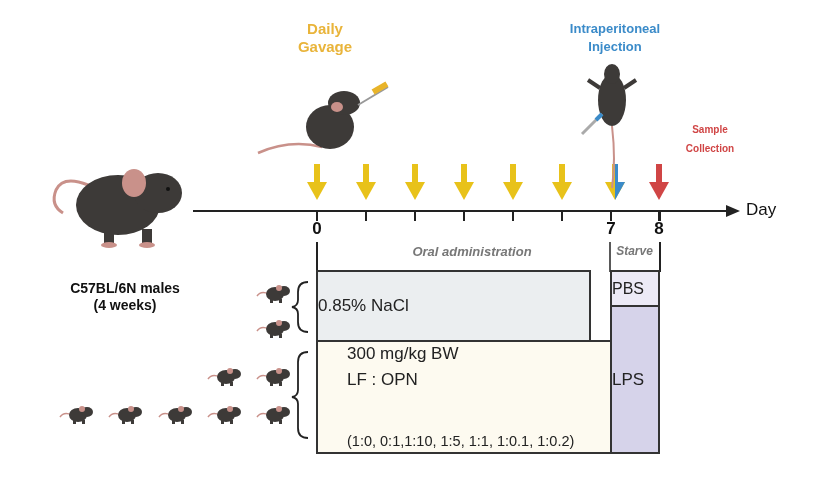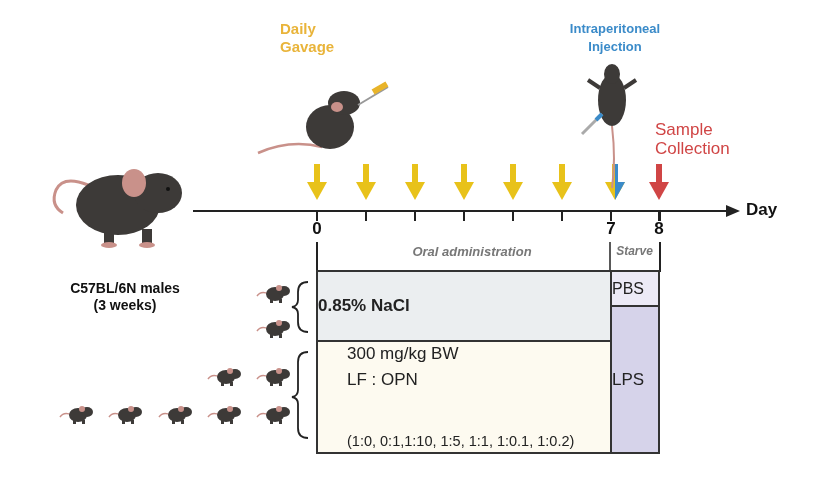--- a/index.html
+++ b/index.html
@@ -1,27 +1,27 @@
 <!DOCTYPE html>
 <html><head>
 <meta charset="utf-8">
 <style>
   html,body{margin:0;padding:0;background:#ffffff;}
   body{width:818px;height:488px;position:relative;overflow:hidden;font-family:"Liberation Sans",sans-serif;}
   .abs{position:absolute;}
-  .lbl-gavage{left:280px;top:20px;width:90px;text-align:left;color:#e9b43a;font-weight:bold;font-size:15px;line-height:18px;}
+  .lbl-gavage{left:280px;top:20px;width:90px;text-align:center;color:#e9b43a;font-weight:bold;font-size:15px;line-height:18px;}
   .lbl-ip{left:545px;top:20px;width:140px;text-align:center;color:#3b8bc9;font-weight:bold;font-size:13px;line-height:18px;}
-  .lbl-sample{left:655px;top:120px;width:110px;color:#d04545;font-weight:normal;font-size:17px;line-height:19px;}
-  .lbl-day{left:746px;top:200px;font-weight:bold;font-size:17px;color:#111;}
+  .lbl-sample{left:655px;top:120px;width:110px;text-align:center;color:#d04545;font-weight:bold;font-size:10px;line-height:19px;}
+  .lbl-day{left:746px;top:200px;font-weight:normal;font-size:17px;color:#111;}
   .tick-lbl{font-weight:bold;font-size:17px;color:#111;width:20px;text-align:center;top:219px;}
   .lbl-strain{left:40px;top:280px;width:170px;text-align:center;font-weight:bold;font-size:14px;line-height:17px;color:#111;}
   .lbl-oral{left:318px;top:244px;width:292px;text-align:center;font-style:italic;font-weight:bold;font-size:13px;color:#777;padding-left:8px;}
   .lbl-starve{left:610px;top:244px;width:49px;text-align:center;font-style:italic;font-weight:bold;font-size:12px;color:#777;}
   .box{box-sizing:border-box;border:2px solid #333;display:flex;flex-direction:column;align-items:flex-start;justify-content:center;color:#222;}
-  .box-nacl{left:316px;top:270px;width:344px;height:72px;background:#ebeef0;font-size:17px;font-weight:bold;}
+  .box-nacl{left:316px;top:270px;width:275px;height:72px;background:#ebeef0;font-size:17px;}
   .box-treat{left:316px;top:340px;width:296px;height:114px;background:#fdfaf0;font-size:17px;line-height:26px;padding-left:29px;}
   .box-treat .small{font-size:14.5px;margin-top:35px;}
   .box-pbs{left:610px;top:270px;width:50px;height:37px;background:#eceaf6;font-size:16px;}
   .box-lps{left:610px;top:305px;width:50px;height:149px;background:#d6d3ea;font-size:17px;}
   svg{position:absolute;left:0;top:0;}
 </style>
 </head>
 <body>
 
 <svg width="818" height="488" id="canvas">
@@ -193,21 +193,21 @@
 Gavage</div>
 <div class="abs lbl-ip" style="white-space:pre-line">Intraperitoneal
 Injection</div>
 <div class="abs lbl-sample" style="white-space:pre-line">Sample
 Collection</div>
 <div class="abs lbl-day">Day</div>
 <div class="abs tick-lbl" style="left:307px">0</div>
 <div class="abs tick-lbl" style="left:601px">7</div>
 <div class="abs tick-lbl" style="left:649px">8</div>
 <div class="abs lbl-strain" style="white-space:pre-line">C57BL/6N males
-(3 weeks)</div>
+(4 weeks)</div>
 <div class="abs lbl-oral">Oral administration</div>
 <div class="abs lbl-starve">Starve</div>
 
 <div class="abs box box-nacl">
   <span>0.85% NaCl</span>
 </div>
 <div class="abs box box-treat">
   <span>300 mg/kg BW</span>
   <span>LF : OPN</span>
   <span class="small">(1:0, 0:1,1:10, 1:5, 1:1, 1:0.1, 1:0.2)</span>

